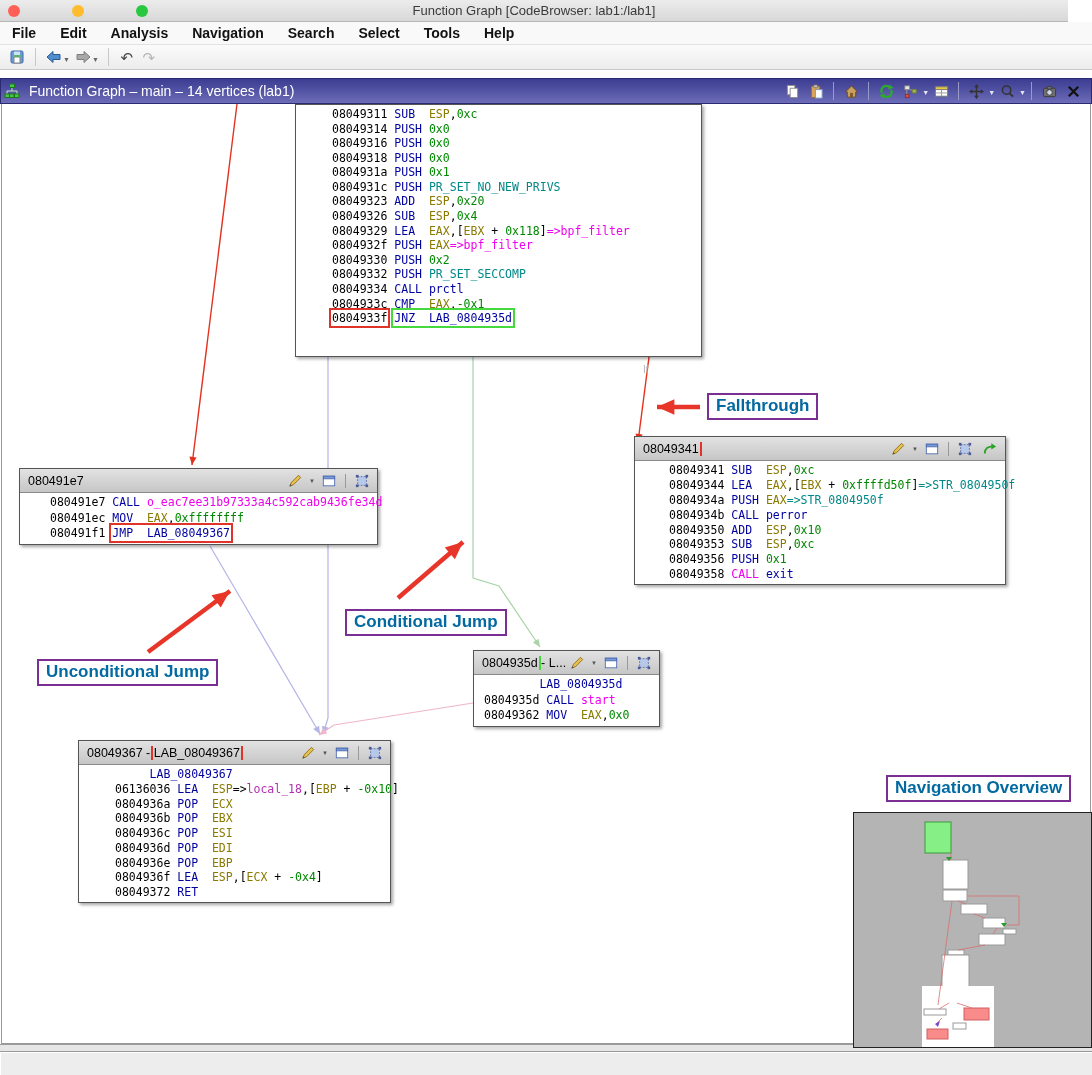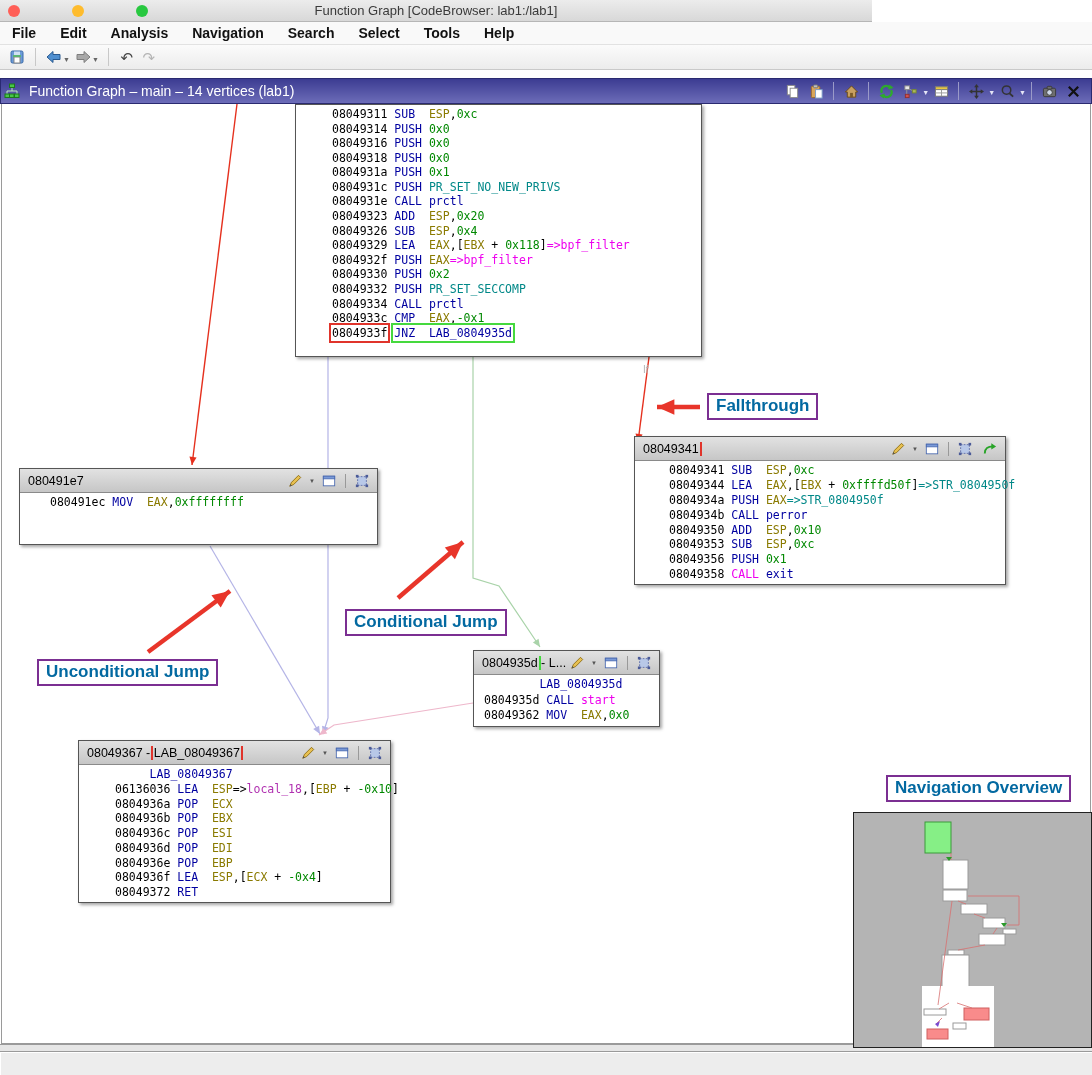--- a/index.html
+++ b/index.html
@@ -1,20 +1,20 @@
 <!DOCTYPE html>
 <html><head>
 <meta charset="utf-8">
 <style>
   * { margin:0; padding:0; box-sizing:border-box; }
   html,body { width:1092px; height:1075px; }
   body { position:relative; font-family:"Liberation Sans",sans-serif; background:#fff; overflow:hidden; }
 
   
-  #titlebar { position:absolute; left:0; top:0; width:872px; height:22px;
+  #titlebar { position:absolute; left:0; top:0; width:1068px; height:22px;
     background:linear-gradient(#ececec,#d8d8d8); border-bottom:1px solid #b6b6b6;
     display:flex; align-items:center;gap:44px; }
   .tl { width:12px; height:12px; border-radius:50%; margin-left:8px; }
   #titlebar .title { position:absolute; left:0; right:0; text-align:center;
     font-size:13px; color:#3a3a3a; }
   #menubar { position:absolute; left:0; top:22px; width:1092px; height:22px;
     background:#f9f9f9; display:flex; align-items:center; gap:24px; padding-left:12px;
     font-size:14px; font-weight:600; color:#111; }
   #toolbar { position:absolute; left:0; top:44px; width:1092px; height:26px;
     background:linear-gradient(#fbfbfb,#ececec); border-top:1px solid #e2e2e2;
@@ -255,21 +255,20 @@
         <polygon points="461,438 452.9133114215648,455.1931808527511 442.79965215732324,443.45411206389923" fill="#e8352a"></polygon>
       </svg>
       <div class="block" style="left: 293px; top: 0px; width: 407px; height: 253px;">
         <div class="bbody" style="padding-left: 36px;">
           <div class="cline" style="height: 14.5882px; line-height: 14.5882px;"><span class="a">08049311 </span><span class="m">SUB  </span><span class="r">ESP</span><span class="p">,</span><span class="i">0xc</span></div>
           <div class="cline" style="height: 14.5882px; line-height: 14.5882px;"><span class="a">08049314 </span><span class="m">PUSH </span><span class="i">0x0</span></div>
           <div class="cline" style="height: 14.5882px; line-height: 14.5882px;"><span class="a">08049316 </span><span class="m">PUSH </span><span class="i">0x0</span></div>
           <div class="cline" style="height: 14.5882px; line-height: 14.5882px;"><span class="a">08049318 </span><span class="m">PUSH </span><span class="i">0x0</span></div>
           <div class="cline" style="height: 14.5882px; line-height: 14.5882px;"><span class="a">0804931a </span><span class="m">PUSH </span><span class="i">0x1</span></div>
           <div class="cline" style="height: 14.5882px; line-height: 14.5882px;"><span class="a">0804931c </span><span class="m">PUSH </span><span class="s">PR_SET_NO_NEW_PRIVS</span></div>
-          <div class="cline" style="height: 14.5882px; line-height: 14.5882px;"><span class="a">0804931e </span><span class="m">CALL </span><span class="l">prctl</span></div>
           <div class="cline" style="height: 14.5882px; line-height: 14.5882px;"><span class="a">08049323 </span><span class="m">ADD  </span><span class="r">ESP</span><span class="p">,</span><span class="i">0x20</span></div>
           <div class="cline" style="height: 14.5882px; line-height: 14.5882px;"><span class="a">08049326 </span><span class="m">SUB  </span><span class="r">ESP</span><span class="p">,</span><span class="i">0x4</span></div>
           <div class="cline" style="height: 14.5882px; line-height: 14.5882px;"><span class="a">08049329 </span><span class="m">LEA  </span><span class="r">EAX</span><span class="p">,[</span><span class="r">EBX</span><span class="p"> + </span><span class="i">0x118</span><span class="p">]</span><span class="x">=&gt;bpf_filter</span></div>
           <div class="cline" style="height: 14.5882px; line-height: 14.5882px;"><span class="a">0804932f </span><span class="m">PUSH </span><span class="r">EAX</span><span class="x">=&gt;bpf_filter</span></div>
           <div class="cline" style="height: 14.5882px; line-height: 14.5882px;"><span class="a">08049330 </span><span class="m">PUSH </span><span class="i">0x2</span></div>
           <div class="cline" style="height: 14.5882px; line-height: 14.5882px;"><span class="a">08049332 </span><span class="m">PUSH </span><span class="s">PR_SET_SECCOMP</span></div>
           <div class="cline" style="height: 14.5882px; line-height: 14.5882px;"><span class="a">08049334 </span><span class="m">CALL </span><span class="l">prctl</span></div>
           <div class="cline" style="height: 14.5882px; line-height: 14.5882px;"><span class="a">0804933c </span><span class="m">CMP  </span><span class="r">EAX</span><span class="p">,</span><span class="i">-0x1</span></div>
           <div class="cline" style="height: 14.5882px; line-height: 14.5882px;"><span class="a boxr">0804933f</span><span class="p"> </span><span class="m boxg">JNZ  LAB_0804935d</span></div>
         </div>
@@ -297,21 +296,23 @@
                 <rect x="3" y="3" width="10" height="10" fill="#b8c8e8" stroke="#5a6aa8" stroke-dasharray="2,1.5"></rect>
                 <rect x="1" y="1" width="3" height="3" fill="#4a5a98"></rect>
                 <rect x="12" y="1" width="3" height="3" fill="#4a5a98"></rect>
                 <rect x="1" y="12" width="3" height="3" fill="#4a5a98"></rect>
                 <rect x="12" y="12" width="3" height="3" fill="#4a5a98"></rect>
               </svg>
             </span>
           </span>
         </div>
         <div class="bbody" style="padding-left: 30px;">
+          <div class="cline" style="height: 15.6667px; line-height: 15.6667px;"><span class="a">080491e7 </span><span class="m">CALL </span><span class="x">o_eac7ee31b97333a4c592cab9436fe34d</span></div>
           <div class="cline" style="height: 15.6667px; line-height: 15.6667px;"><span class="a">080491ec </span><span class="m">MOV  </span><span class="r">EAX</span><span class="p">,</span><span class="i">0xffffffff</span></div>
+          <div class="cline" style="height: 15.6667px; line-height: 15.6667px;"><span class="a">080491f1 </span><span class="m boxr">JMP  LAB_08049367</span></div>
         </div>
       </div>
       <div class="block" style="left: 632px; top: 332px; width: 372px; height: 149px;">
         <div class="bhead">
           <span class="btitle"><span class="p boxr">08049341</span></span>
           <span class="bicons">
             <span class="tbtn">
               <svg width="14" height="14" viewBox="0 0 16 16">
                 <polygon points="2,14 4,9.5 12,1.5 14.5,4 6.5,12" fill="#e8c050" stroke="#8a6a10"></polygon>
                 <polygon points="2,14 4.5,13.3 2.7,11.5" fill="#555"></polygon>

